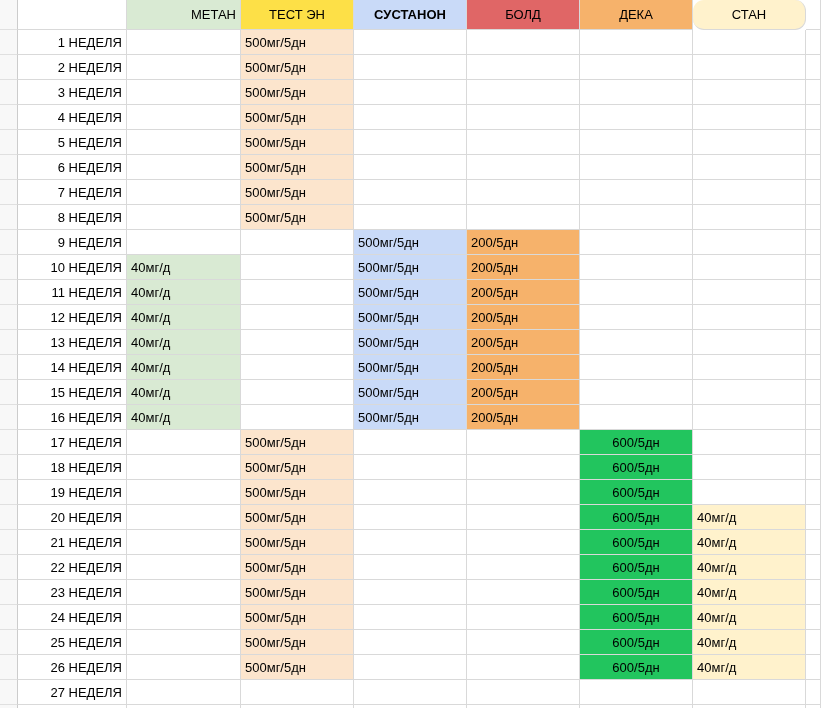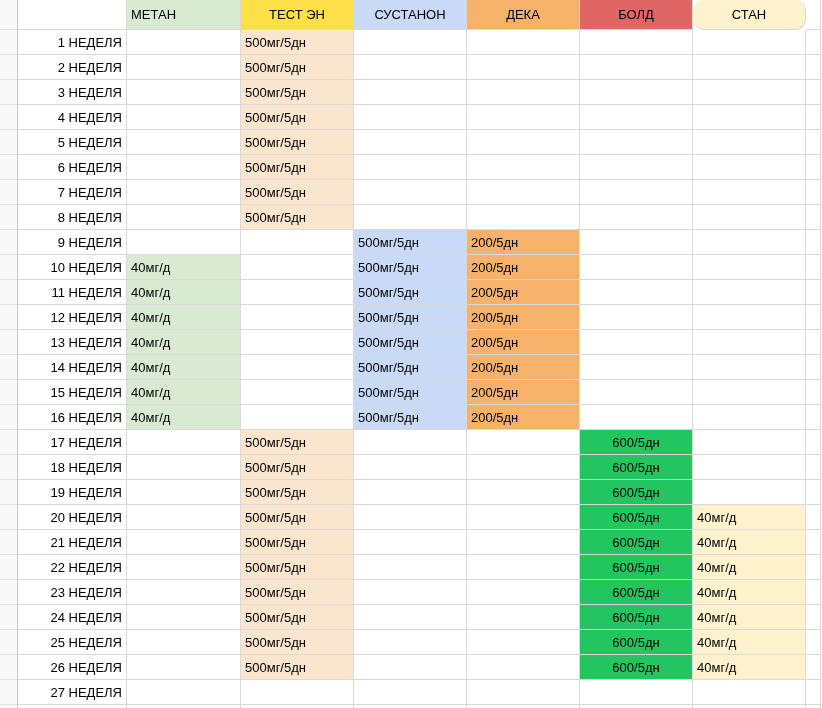--- a/index.html
+++ b/index.html
@@ -44,25 +44,25 @@
   .h-orange { background: #f6b26b; }
   .h-red    { background: #e06666; }
   .h-yellow { background: #fff2cc; }
 </style>
 </head>
 <body>
 
 <div class="sheet" id="sheet">
     <div class="cell row-hdr-cell" style="height: 30px;"></div>
     <div class="cell" style="height: 30px;"></div>
-    <div class="cell h-green" style="text-align: left; height: 30px; line-height: 30px;">МЕТАН</div>
+    <div class="cell h-green" style="text-align: right; height: 30px; line-height: 30px;">МЕТАН</div>
     <div class="cell h-peach" style="text-align: center; height: 30px; line-height: 30px;">ТЕСТ ЭН</div>
-    <div class="cell h-blue" style="text-align: center; height: 30px; line-height: 30px;">СУСТАНОН</div>
+    <div class="cell h-blue" style="text-align: center; height: 30px; line-height: 30px; font-weight: bold;">СУСТАНОН</div>
+    <div class="cell h-red" style="text-align: center; height: 30px; line-height: 30px;">БОЛД</div>
     <div class="cell h-orange" style="text-align: center; height: 30px; line-height: 30px;">ДЕКА</div>
-    <div class="cell h-red" style="text-align: center; height: 30px; line-height: 30px;">БОЛД</div>
     <div class="cell h-yellow" style="text-align: center; height: 30px; line-height: 30px; border-radius: 11px;">СТАН</div>
     <div class="cell" style="height: 30px;"></div>
     <div class="cell row-hdr-cell"></div>
     <div class="cell week-label">1 НЕДЕЛЯ</div>
     <div class="cell"></div>
     <div class="cell c-peach">500мг/5дн</div>
     <div class="cell"></div>
     <div class="cell"></div>
     <div class="cell"></div>
     <div class="cell"></div>

